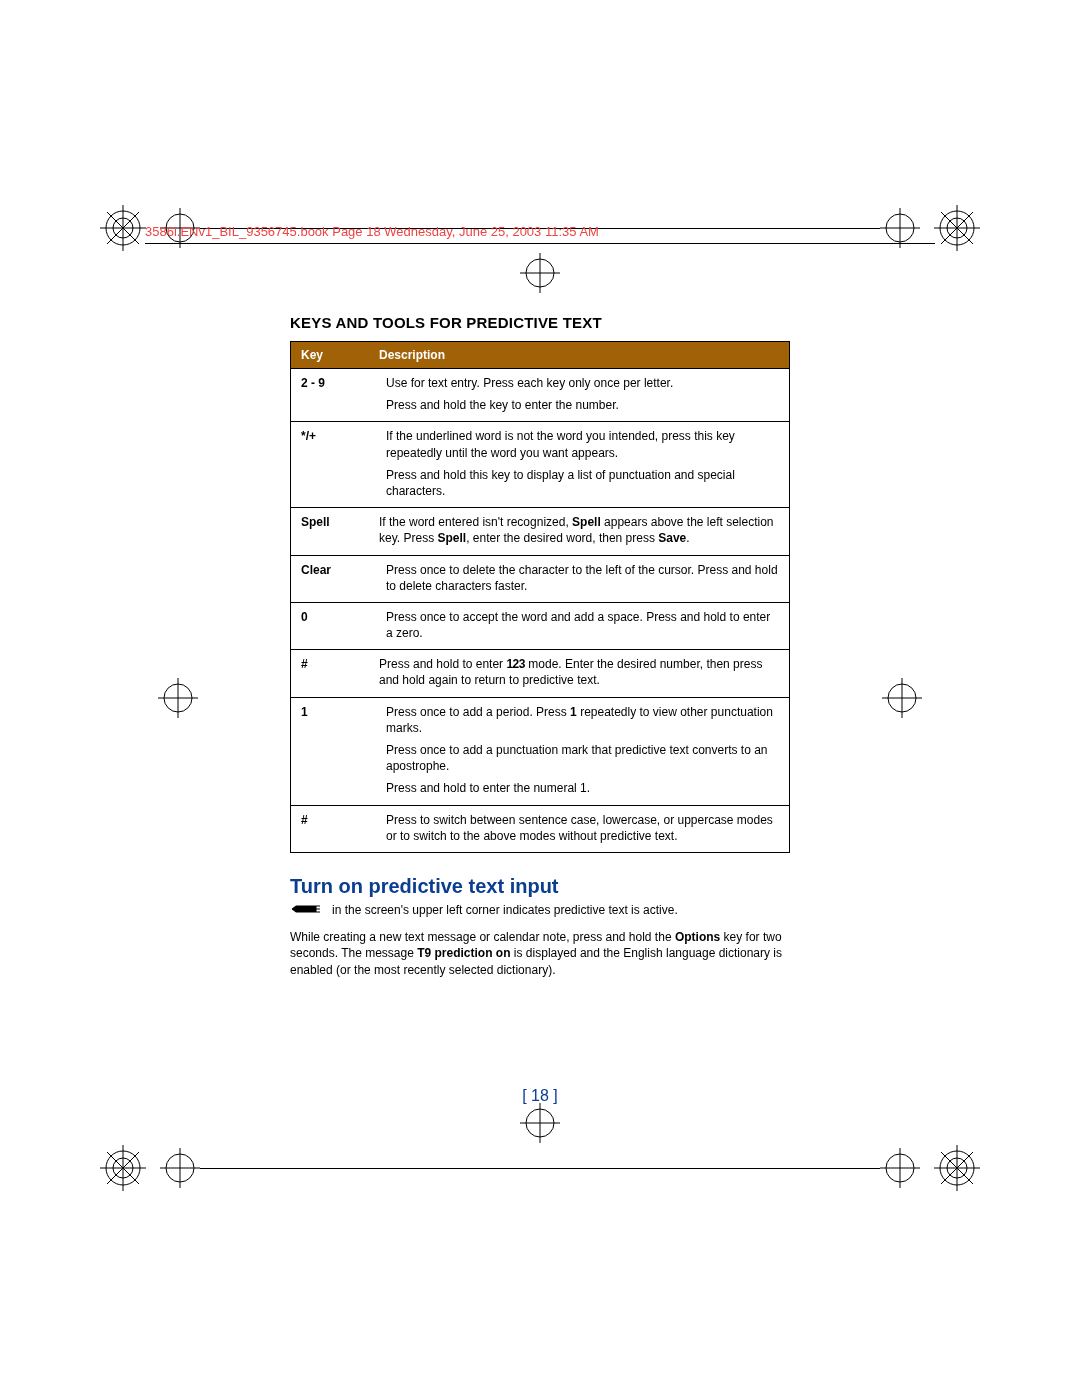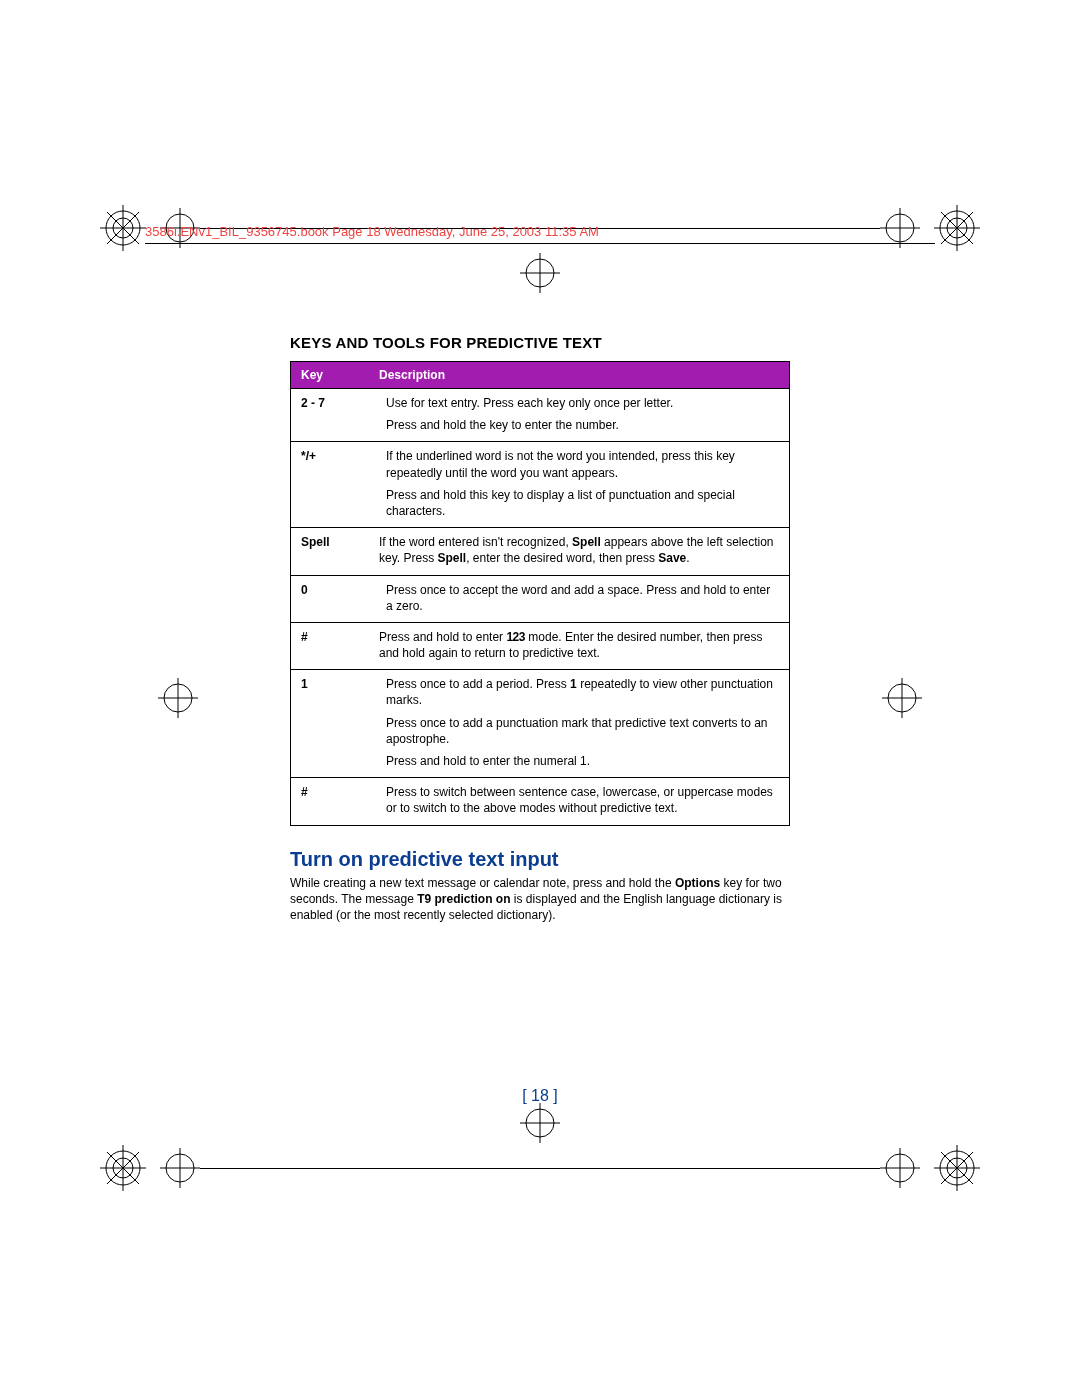--- a/index.html
+++ b/index.html
@@ -39,38 +39,38 @@
     top: 224px;
     left: 145px;
     right: 145px;
     font-size: 13px;
     color: #ef4444;
     border-bottom: 1px solid #000;
     padding-bottom: 4px;
   }
   .content {
     position: absolute;
-    top: 334px;
+    top: 314px;
     left: 290px;
     width: 500px;
   }
   .section-heading {
     font-size: 15px;
     font-weight: bold;
     letter-spacing: 0.2px;
     margin: 0 0 10px 0;
   }
   table.keys {
     width: 100%;
     border-collapse: collapse;
     border: 1px solid #000;
     font-size: 12px;
   }
   table.keys th {
-    background: #a21caf;
+    background: #a16207;
     color: #fff;
     font-weight: bold;
     text-align: left;
     padding: 6px 10px;
     border-right: none;
   }
   table.keys td {
     border-top: 1px solid #000;
     padding: 6px 10px 8px 10px;
     vertical-align: top;
@@ -252,37 +252,43 @@
 
   <table class="keys">
     <thead>
       <tr>
         <th class="key-col">Key</th>
         <th>Description</th>
       </tr>
     </thead>
     <tbody>
       <tr>
-        <td class="key-col">2 - 7</td>
+        <td class="key-col">2 - 9</td>
         <td>
           <div class="desc-block">Use for text entry. Press each key only once per letter.</div>
           <div class="desc-block">Press and hold the key to enter the number.</div>
         </td>
       </tr>
       <tr>
         <td class="key-col">*/+</td>
         <td>
           <div class="desc-block">If the underlined word is not the word you intended, press this key repeatedly until the word you want appears.</div>
           <div class="desc-block">Press and hold this key to display a list of punctuation and special characters.</div>
         </td>
       </tr>
       <tr>
         <td class="key-col">Spell</td>
         <td>
           <span>If the word entered isn't recognized, </span><span class="inline-bold">Spell</span><span> appears above the left selection key. Press </span><span class="inline-bold">Spell</span><span>, enter the desired word, then press </span><span class="inline-bold">Save</span><span>.</span>
+        </td>
+      </tr>
+      <tr>
+        <td class="key-col">Clear</td>
+        <td>
+          <div class="desc-block">Press once to delete the character to the left of the cursor. Press and hold to delete characters faster.</div>
         </td>
       </tr>
       <tr>
         <td class="key-col">0</td>
         <td>
           <div class="desc-block">Press once to accept the word and add a space. Press and hold to enter a zero.</div>
         </td>
       </tr>
       <tr>
         <td class="key-col">#</td>
@@ -301,19 +307,32 @@
       <tr>
         <td class="key-col">#</td>
         <td>
           <div class="desc-block">Press to switch between sentence case, lowercase, or uppercase modes or to switch to the above modes without predictive text.</div>
         </td>
       </tr>
     </tbody>
   </table>
 
   <div class="blue-heading">Turn on predictive text input</div>
+  <div class="icon-line">
+    <span class="pencil-icon">
+      <svg width="32" height="12" viewBox="0 0 32 12">
+          <g stroke="#000" stroke-width="1" fill="none">
+            <polygon points="2,6 6,3 26,3 26,9 6,9" fill="#000"></polygon>
+            <line x1="26" y1="3" x2="30" y2="3"></line>
+            <line x1="26" y1="6" x2="30" y2="6"></line>
+            <line x1="26" y1="9" x2="30" y2="9"></line>
+          </g>
+        </svg>
+    </span>
+    <span>in the screen's upper left corner indicates predictive text is active.</span>
+  </div>
 
   <p class="body-text">
     <span>While creating a new text message or calendar note, press and hold the </span><span class="inline-bold">Options</span><span> key for two seconds. The message </span><span class="inline-bold">T9 prediction on</span><span> is displayed and the English language dictionary is enabled (or the most recently selected dictionary).</span>
   </p>
 </div>
 
 <div class="page-num">[ 18 ]</div>
 
 </body></html>

